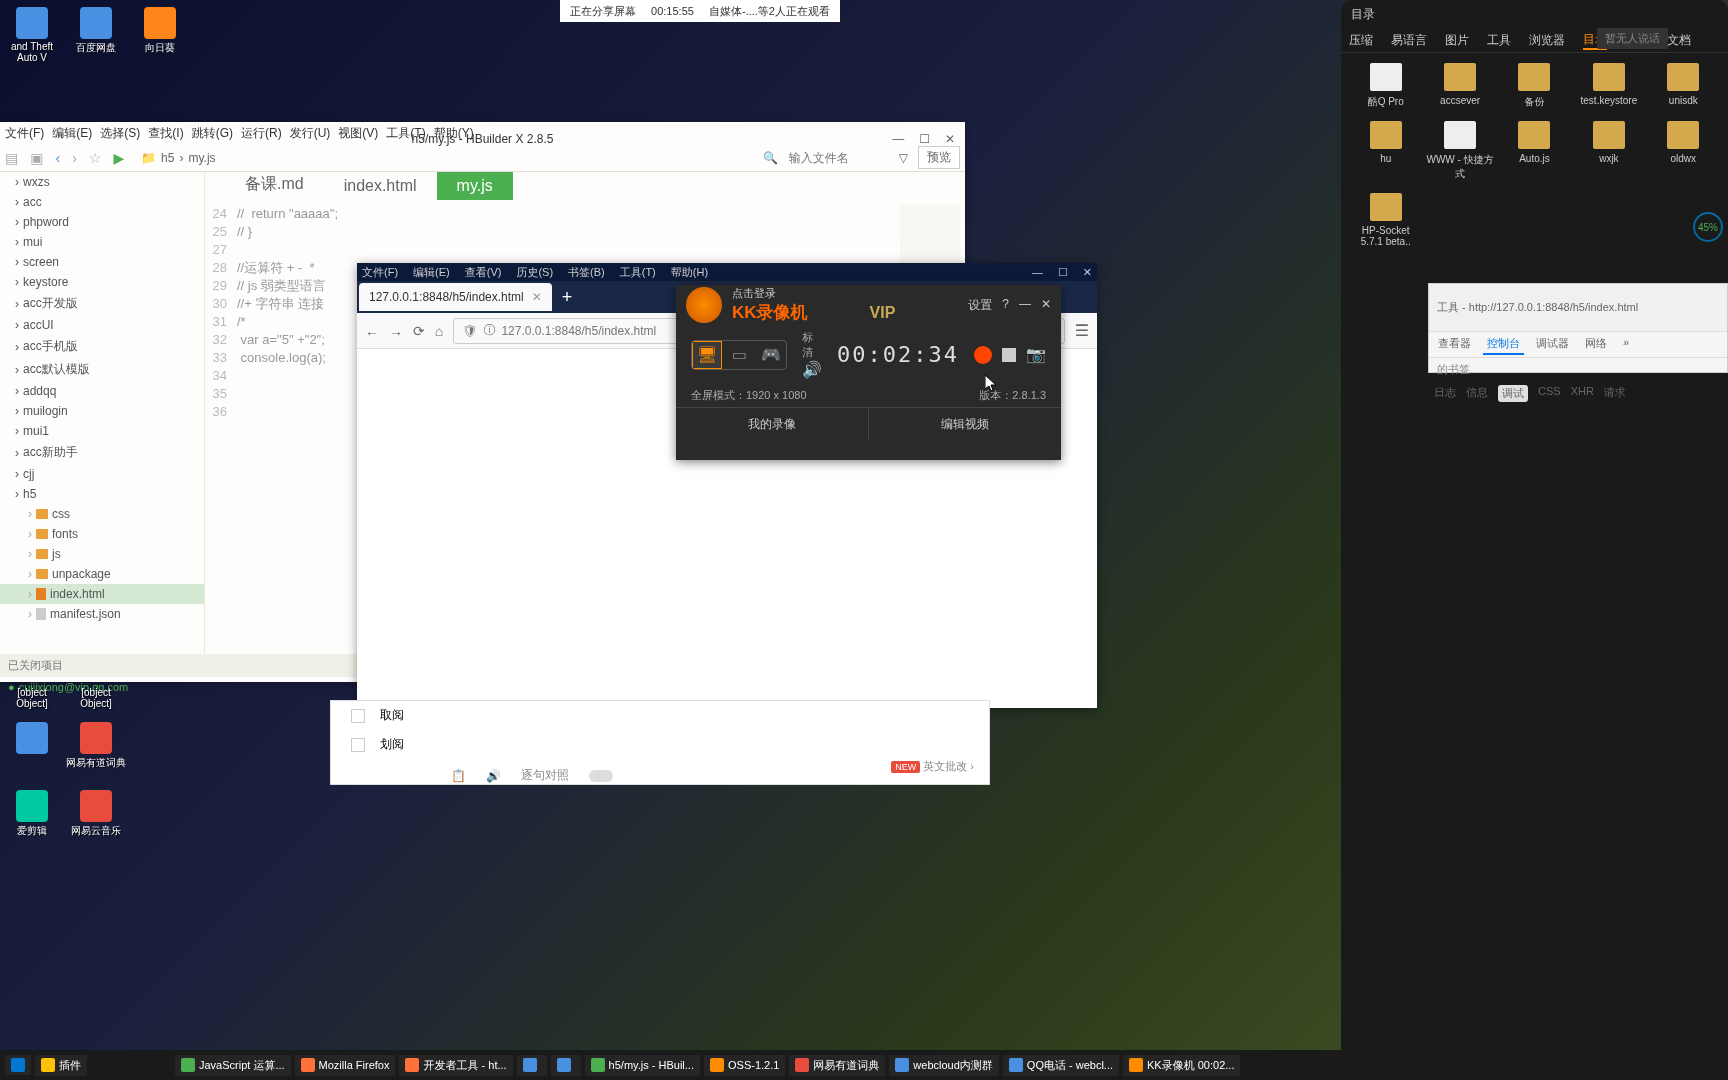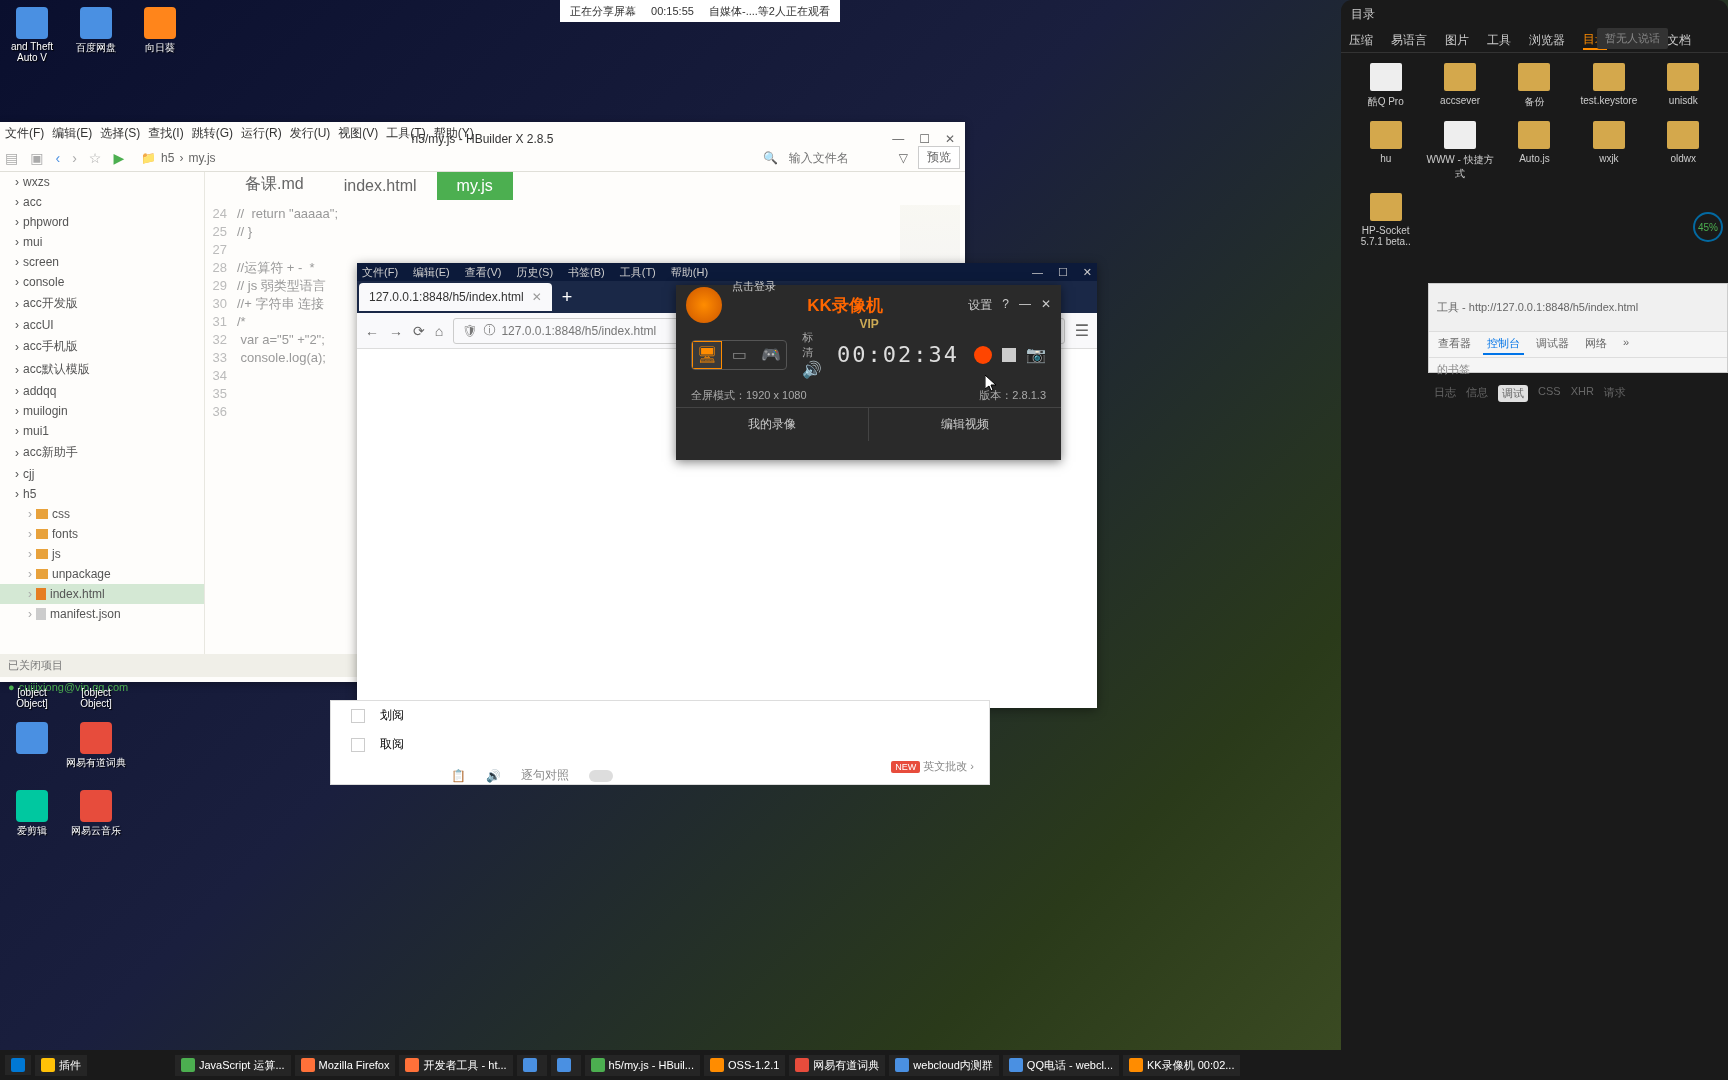--- a/index.html
+++ b/index.html
@@ -66,22 +66,22 @@
 .ff-urlbar { flex: 1; height: 26px; border: 1px solid #ccc; border-radius: 3px; display: flex; align-items: center; padding: 0 8px; font-size: 12px; color: #777; gap: 6px; }
 .ff-hamburger { font-size: 16px; color: #666; margin-left: auto; cursor: pointer; }
 .ff-content { flex: 1; background: #fff; height: calc(100% - 86px); }
 
 
 .kk { position: absolute; top: 285px; left: 676px; width: 385px; height: 175px; background: #2a2a2a; box-shadow: 0 2px 10px rgba(0,0,0,0.5); z-index: 100; }
 .kk-header { height: 40px; display: flex; align-items: center; padding: 0 10px; gap: 10px; }
 .kk-logo { width: 36px; height: 36px; background: radial-gradient(#ff8c00, #cc5500); border-radius: 50%; }
 .kk-title-area { flex: 1; }
 .kk-login { font-size: 11px; color: #ccc; }
-.kk-brand { font-size: 17px; color: #ff6600; font-weight: bold; display: flex; align-items: center; flex-direction: column; }
-.kk-vip { font-size: 12px; color: #ccaa55; margin-left: 48px; }
+.kk-brand { font-size: 17px; color: #ff6600; font-weight: bold; display: flex; align-items: center; }
+.kk-vip { font-size: 16px; color: #ccaa55; margin-left: 62px; }
 .kk-ctrl { display: flex; gap: 10px; color: #ccc; font-size: 12px; }
 .kk-ctrl span { cursor: pointer; }
 .kk-body { display: flex; align-items: center; padding: 5px 15px; gap: 15px; }
 .kk-modes { display: flex; gap: 2px; border: 1px solid #555; border-radius: 4px; overflow: hidden; }
 .kk-mode { width: 36px; height: 28px; display: flex; align-items: center; justify-content: center; cursor: pointer; color: #888; }
 .kk-mode.active { background: #3a3a3a; color: #ff8c00; border: 1px solid #ff8c00; }
 .kk-quality { font-size: 11px; color: #aaa; }
 .kk-speaker { color: #aaa; }
 .kk-timer { font-family: monospace; font-size: 22px; color: #ddd; letter-spacing: 2px; }
 .kk-rec-area { display: flex; gap: 10px; align-items: center; }
@@ -203,21 +203,21 @@
       <span class="preview-btn">预览</span>
     </div>
   </div>
   <div class="hbuilder-body">
     <div class="hbuilder-sidebar" id="tree">
         <div class="tree-item">› <span>wxzs</span></div>
         <div class="tree-item">› <span>acc</span></div>
         <div class="tree-item">› <span>phpword</span></div>
         <div class="tree-item">› <span>mui</span></div>
         <div class="tree-item">› <span>screen</span></div>
-        <div class="tree-item">› <span>console</span></div>
+        <div class="tree-item">› <span>keystore</span></div>
         <div class="tree-item">› <span>acc开发版</span></div>
         <div class="tree-item">› <span>accUI</span></div>
         <div class="tree-item">› <span>acc手机版</span></div>
         <div class="tree-item">› <span>acc默认模版</span></div>
         <div class="tree-item">› <span>addqq</span></div>
         <div class="tree-item">› <span>muilogin</span></div>
         <div class="tree-item">› <span>mui1</span></div>
         <div class="tree-item">› <span>acc新助手</span></div>
         <div class="tree-item">› <span>cjj</span></div>
         <div class="tree-item">› <span>h5</span></div>
@@ -483,25 +483,25 @@
     <span class="active">调试</span>
     <span>CSS</span>
     <span>XHR</span>
     <span>请求</span>
   </div>
 </div>
 
 <div class="dict-panel">
   <div class="dict-row">
     <div class="dict-check"></div>
-    <span>划阅</span>
+    <span>取阅</span>
   </div>
   <div class="dict-row">
     <div class="dict-check"></div>
-    <span>取阅</span>
+    <span>划阅</span>
   </div>
   <div class="dict-footer">
     <span>📋</span>
     <span>🔊</span>
     <span>逐句对照</span>
     <span style="width:24px;height:12px;background:#ddd;border-radius:6px;display:inline-block"></span>
   </div>
   <div class="dict-new">
     <span class="new-badge">NEW</span>
     <span>英文批改</span> ›

